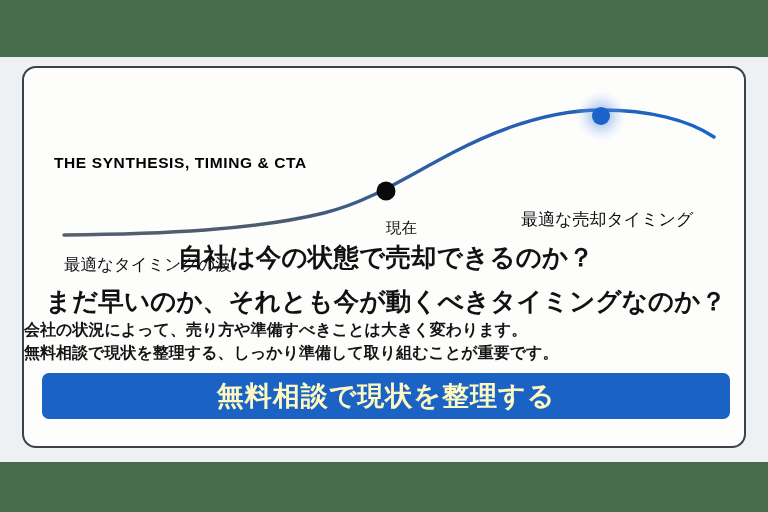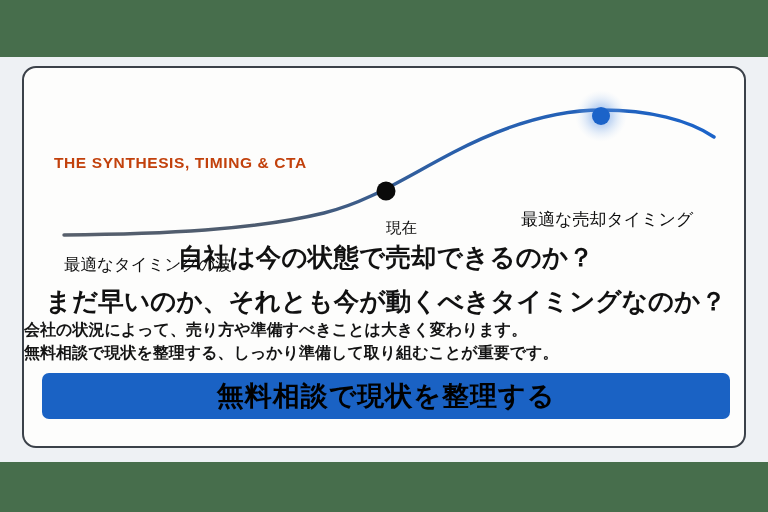--- a/index.html
+++ b/index.html
@@ -29,21 +29,21 @@
     border:2px solid #3b4149;
     border-radius:14px;
     overflow:hidden;
   }
   .eyebrow {
     position:absolute;
     left:30px; top:86px;
     font-size:15.5px;
     font-weight:bold;
     letter-spacing:0.6px;
-    color:#c2410c;
+    color:#000000;
     white-space:nowrap;
   }
   
   .wave-wrap {
     position:absolute;
     left:0; top:0;
     width:724px; height:200px;
   }
   .wave-svg { display:block; width:724px; height:200px; }
 
@@ -87,21 +87,21 @@
     left:18px; top:305px;
     width:688px; height:46px;
     background:#1a62c4;
     border-radius:7px;
     display:flex;
     align-items:center;
     justify-content:center;
     cursor:pointer;
   }
   .cta-label {
-    color:#000000;
+    color:#fef9c3;
     font-weight:bold;
     font-size:27px;
     letter-spacing:1px;
     white-space:nowrap;
   }
 </style>
 </head>
 <body>
 
 <div id="stage">

